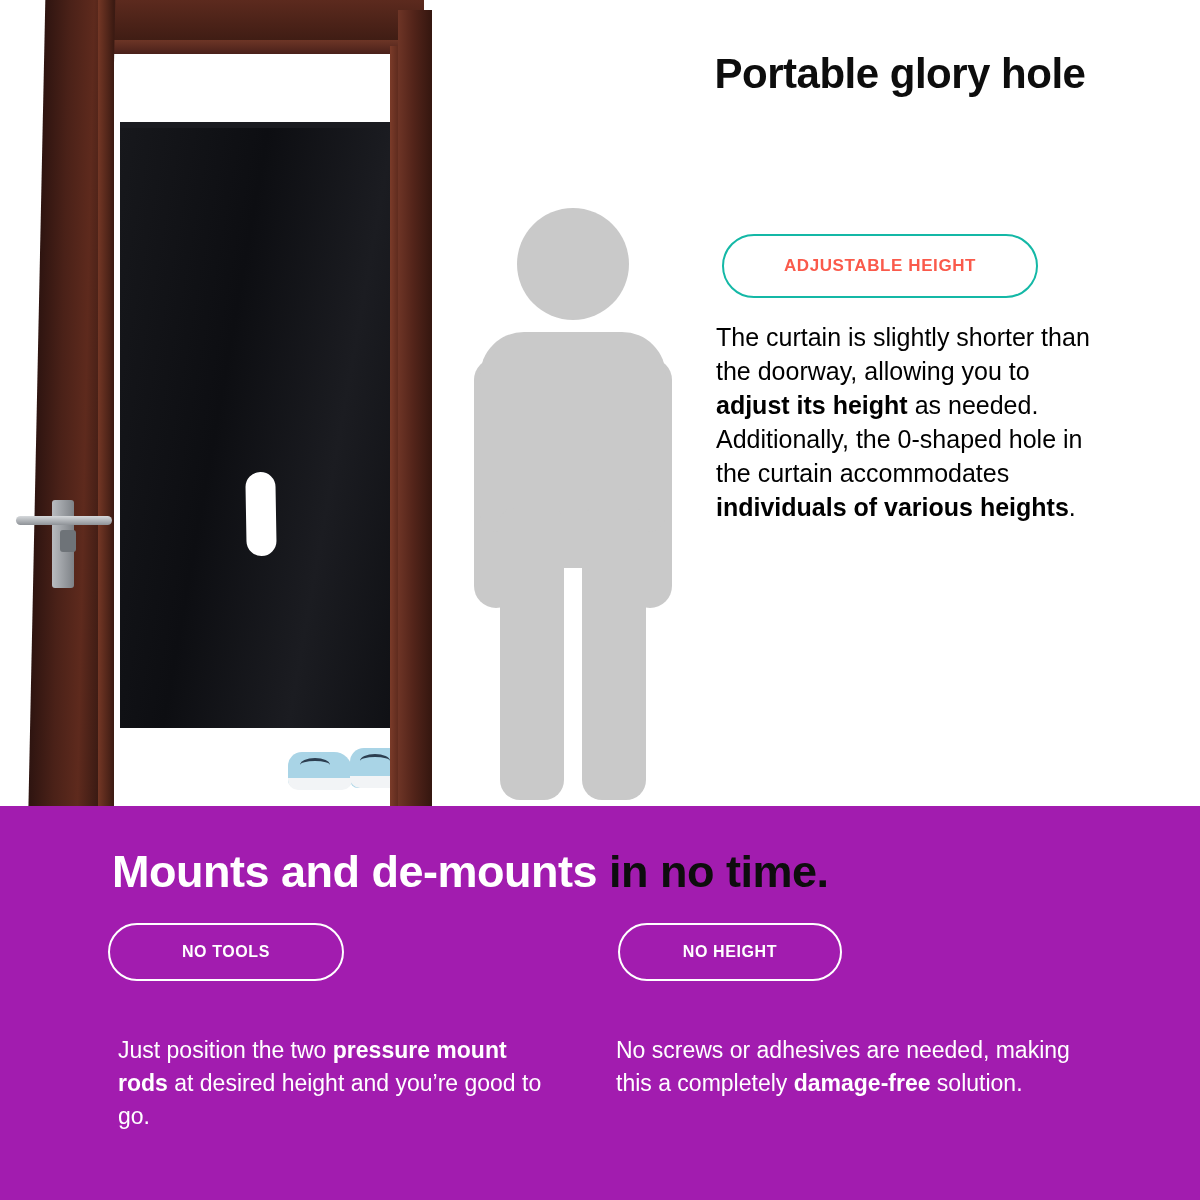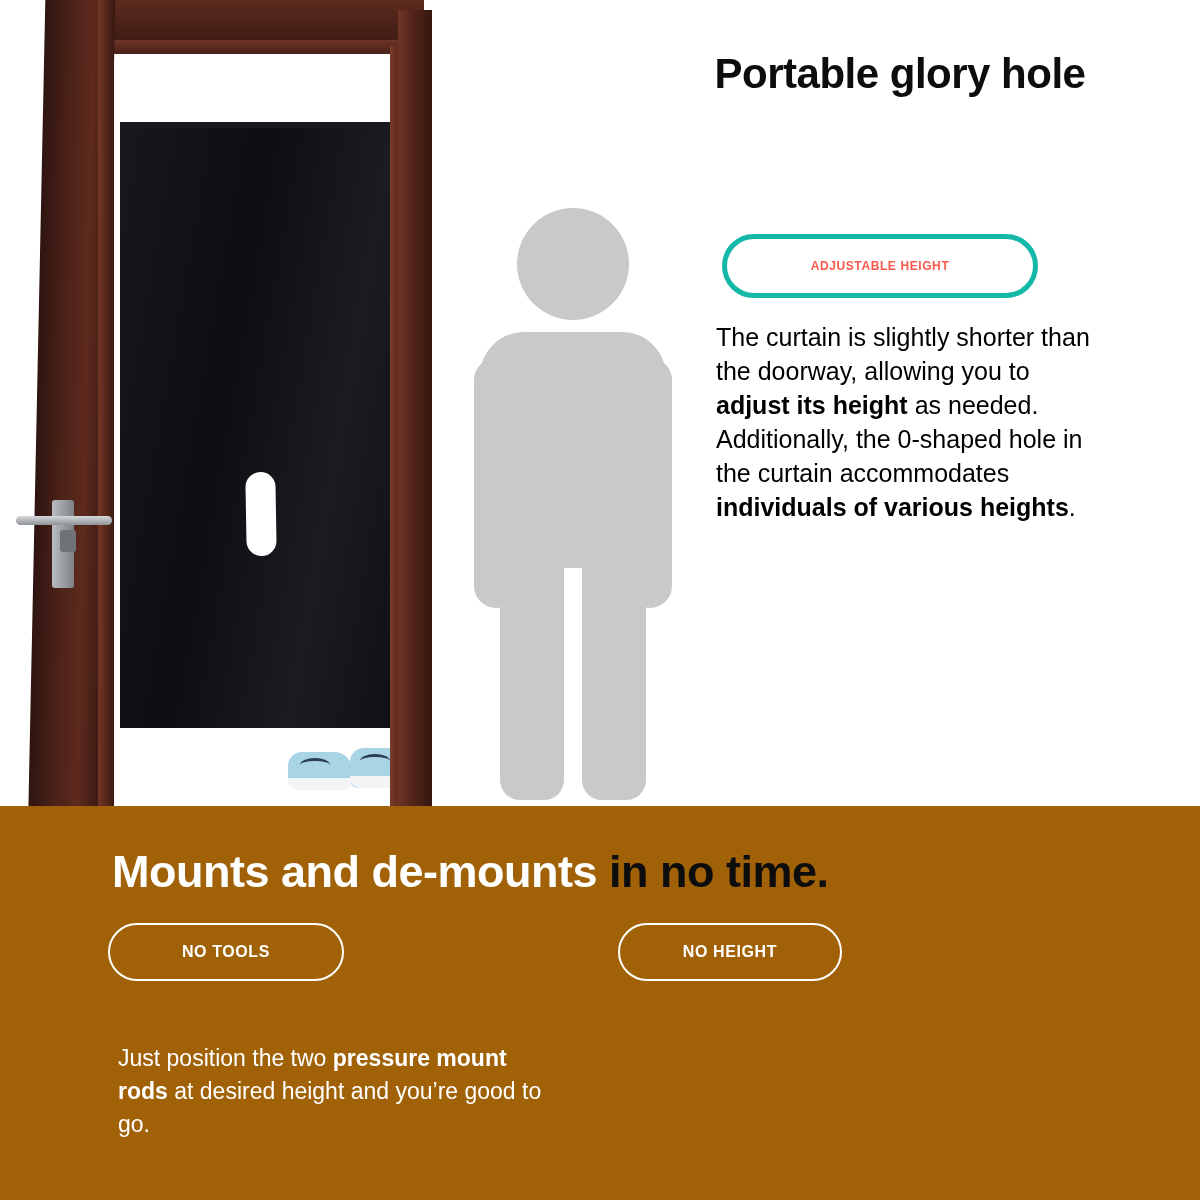--- a/index.html
+++ b/index.html
@@ -219,49 +219,49 @@
     left: 38px; top: 250px;
     width: 146px; height: 110px;
     background: #c9c9c9;
   }
 
   
   .pill-coral {
     position: absolute;
     left: 722px; top: 234px;
     width: 316px; height: 64px;
-    border: 5px solid #14b8a6;
+    border: 2px solid #14b8a6;
     border-radius: 34px;
     display: flex;
     align-items: center;
     justify-content: center;
     color: #fa5a4b;
     font-weight: bold;
-    font-size: 12px;
+    font-size: 17px;
     letter-spacing: 0.6px;
   }
 
   
   .top-para {
     position: absolute;
     left: 716px; top: 320px;
     width: 380px;
     font-size: 25px;
     line-height: 34px;
     color: #000000;
     text-align: left;
   }
   .top-para b { font-weight: bold; }
 
   
   .bottom-section {
     position: absolute;
     left: 0; top: 806px;
     width: 1200px; height: 394px;
-    background: #a16207;
+    background: #a21caf;
   }
   .bottom-heading {
     position: absolute;
     left: 112px; top: 40px;
     font-size: 45px;
     font-weight: bold;
     letter-spacing: -0.5px;
     color: #ffffff;
     white-space: nowrap;
   }
@@ -282,21 +282,21 @@
   }
   .pill-no-tools { left: 108px; top: 117px; width: 236px; text-align: center; }
   .pill-no-damage { left: 618px; top: 117px; width: 224px; }
 
   .col-text {
     position: absolute;
     font-size: 23px;
     line-height: 33px;
     color: #ffffff;
   }
-  .col-left { left: 118px; top: 236px; width: 430px; }
+  .col-left { left: 118px; top: 228px; width: 430px; }
   .col-right { left: 616px; top: 228px; width: 470px; }
   .col-text b { font-weight: bold; }
 </style>
 </head>
 <body>
 
 <div class="page">
 
   <div class="top-section">
 
@@ -356,16 +356,17 @@
     <div class="pill-white pill-no-tools">
       <span>NO TOOLS</span>
     </div>
 
     <div class="pill-white pill-no-damage">
       <span>NO HEIGHT</span>
     </div>
 
     <p class="col-text col-left"><span>Just position the two </span><b>pressure mount rods</b><span> at desired height and you’re good to go.</span></p>
 
+    <p class="col-text col-right"><span>No screws or adhesives are needed, making this a completely </span><b>damage-free</b><span> solution.</span></p>
 
   </div>
 
 </div>
 
 </body></html>

